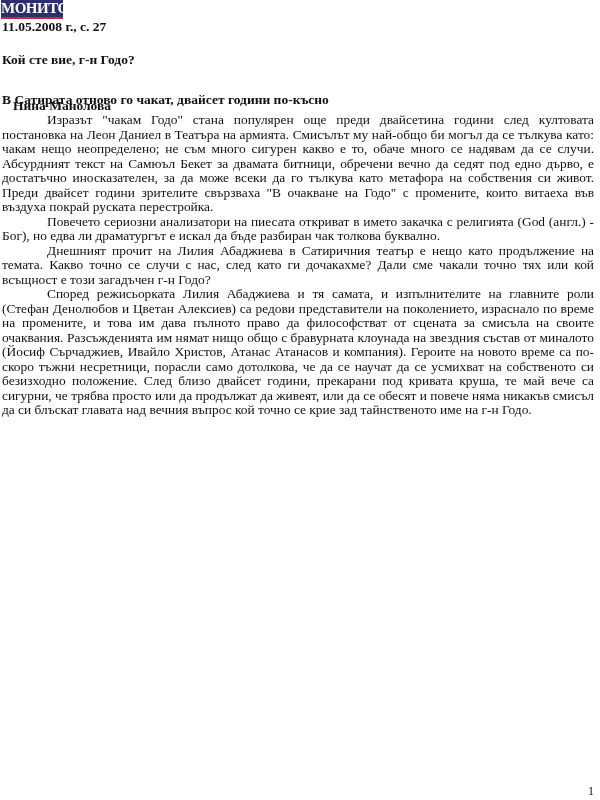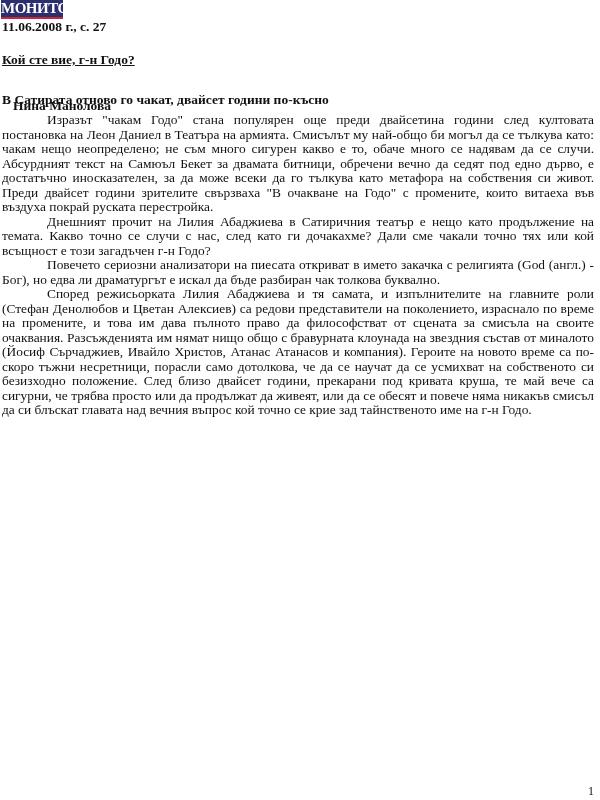--- a/index.html
+++ b/index.html
@@ -5,38 +5,38 @@
   html, body { margin:0; padding:0; background:#ffffff; }
   body { width:600px; height:800px; position:relative; overflow:hidden;
          font-family:"Liberation Serif","DejaVu Serif",serif; color:#111; }
   .logo { position:absolute; left:1px; top:0px; width:62px; height:19px;
           background:#2b2f6e; color:#fff; font-weight:bold; font-size:15px;
           line-height:17px; text-align:center; letter-spacing:-0.5px;
           font-family:"Liberation Serif",serif; overflow:hidden;
           border-bottom:2px solid #c8283a; box-sizing:border-box; }
   .date { position:absolute; left:2px; top:19px; font-size:13.5px; font-weight:bold; }
   .title { position:absolute; left:2px; font-size:13.5px; font-weight:bold; white-space:nowrap; }
-  .t1 { top:52px;text-decoration:underline; } .t2 { top:68px;margin-top:24px; }
+  .t1 { top:52px; } .t2 { top:68px;margin-top:24px; }
   .author { position:absolute; left:2px; top:98px; font-size:13.5px; font-weight:bold;margin-left:11px; }
   .body { position:absolute; left:2px; top:113px; width:592px; font-size:13.4px;
           line-height:14.5px; text-align:justify; }
   .body p { margin:0; text-indent:45px; }
   .pagenum { position:absolute; right:6px; top:784px; font-size:12px; }
 </style>
 </head>
 <body>
 
 <div class="logo">МОНИТОР</div>
-<div class="date">11.06.2008 г., с. 27</div>
+<div class="date">11.05.2008 г., с. 27</div>
 
 <div class="title t1">Кой сте вие, г-н Годо?</div>
 <div class="title t2">В Сатирата отново го чакат, двайсет години по-късно</div>
 
 <div class="author">Нина Манолова</div>
 
 <div class="body">
   <p>Изразът "чакам Годо" стана популярен още преди двайсетина години след култовата постановка на Леон Даниел в Театъра на армията. Смисълът му най-общо би могъл да се тълкува като: чакам нещо неопределено; не съм много сигурен какво е то, обаче много се надявам да се случи. Абсурдният текст на Самюъл Бекет за двамата битници, обречени вечно да седят под едно дърво, е достатъчно иносказателен, за да може всеки да го тълкува като метафора на собствения си живот. Преди двайсет години зрителите свързваха "В очакване на Годо" с промените, които витаеха във въздуха покрай руската перестройка.</p>
+  <p>Повечето сериозни анализатори на пиесата откриват в името закачка с религията (God (англ.) - Бог), но едва ли драматургът е искал да бъде разбиран чак толкова буквално.</p>
   <p>Днешният прочит на Лилия Абаджиева в Сатиричния театър е нещо като продължение на темата. Какво точно се случи с нас, след като ги дочакахме? Дали сме чакали точно тях или кой всъщност е този загадъчен г-н Годо?</p>
-  <p>Повечето сериозни анализатори на пиесата откриват в името закачка с религията (God (англ.) - Бог), но едва ли драматургът е искал да бъде разбиран чак толкова буквално.</p>
   <p>Според режисьорката Лилия Абаджиева и тя самата, и изпълнителите на главните роли (Стефан Денолюбов и Цветан Алексиев) са редови представители на поколението, израснало по време на промените, и това им дава пълното право да философстват от сцената за смисъла на своите очаквания. Разсъжденията им нямат нищо общо с бравурната клоунада на звездния състав от миналото (Йосиф Сърчаджиев, Ивайло Христов, Атанас Атанасов и компания). Героите на новото време са по-скоро тъжни несретници, порасли само дотолкова, че да се научат да се усмихват на собственото си безизходно положение. След близо двайсет години, прекарани под кривата круша, те май вече са сигурни, че трябва просто или да продължат да живеят, или да се обесят и повече няма никакъв смисъл да си блъскат главата над вечния въпрос кой точно се крие зад тайнственото име на г-н Годо.</p>
 </div>
 
 <div class="pagenum">1</div>
 
 </body></html>

